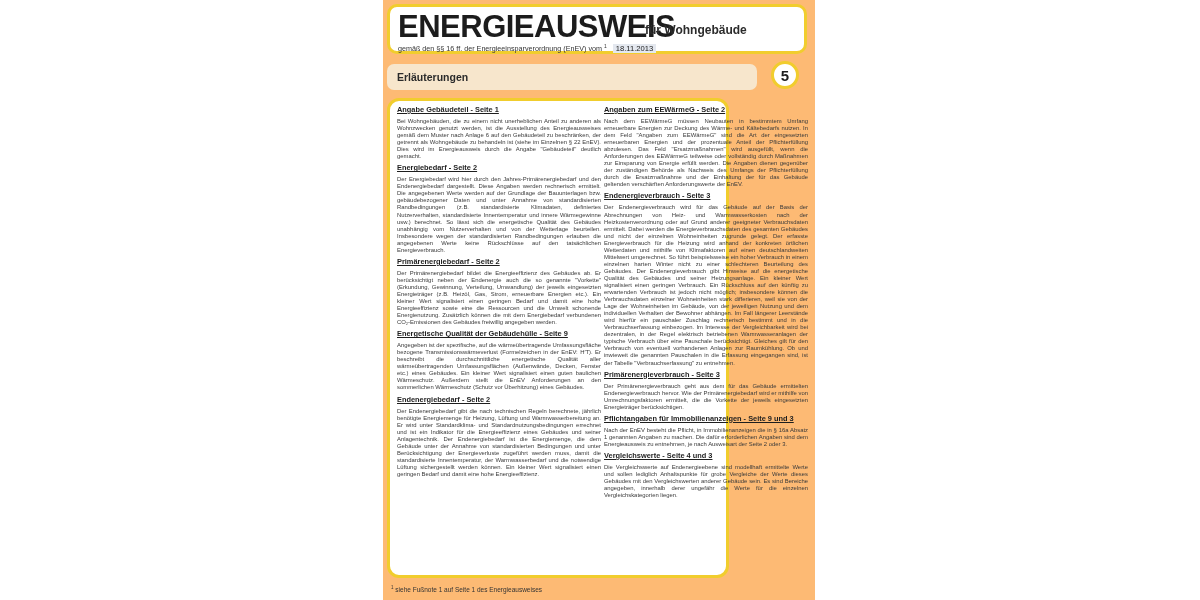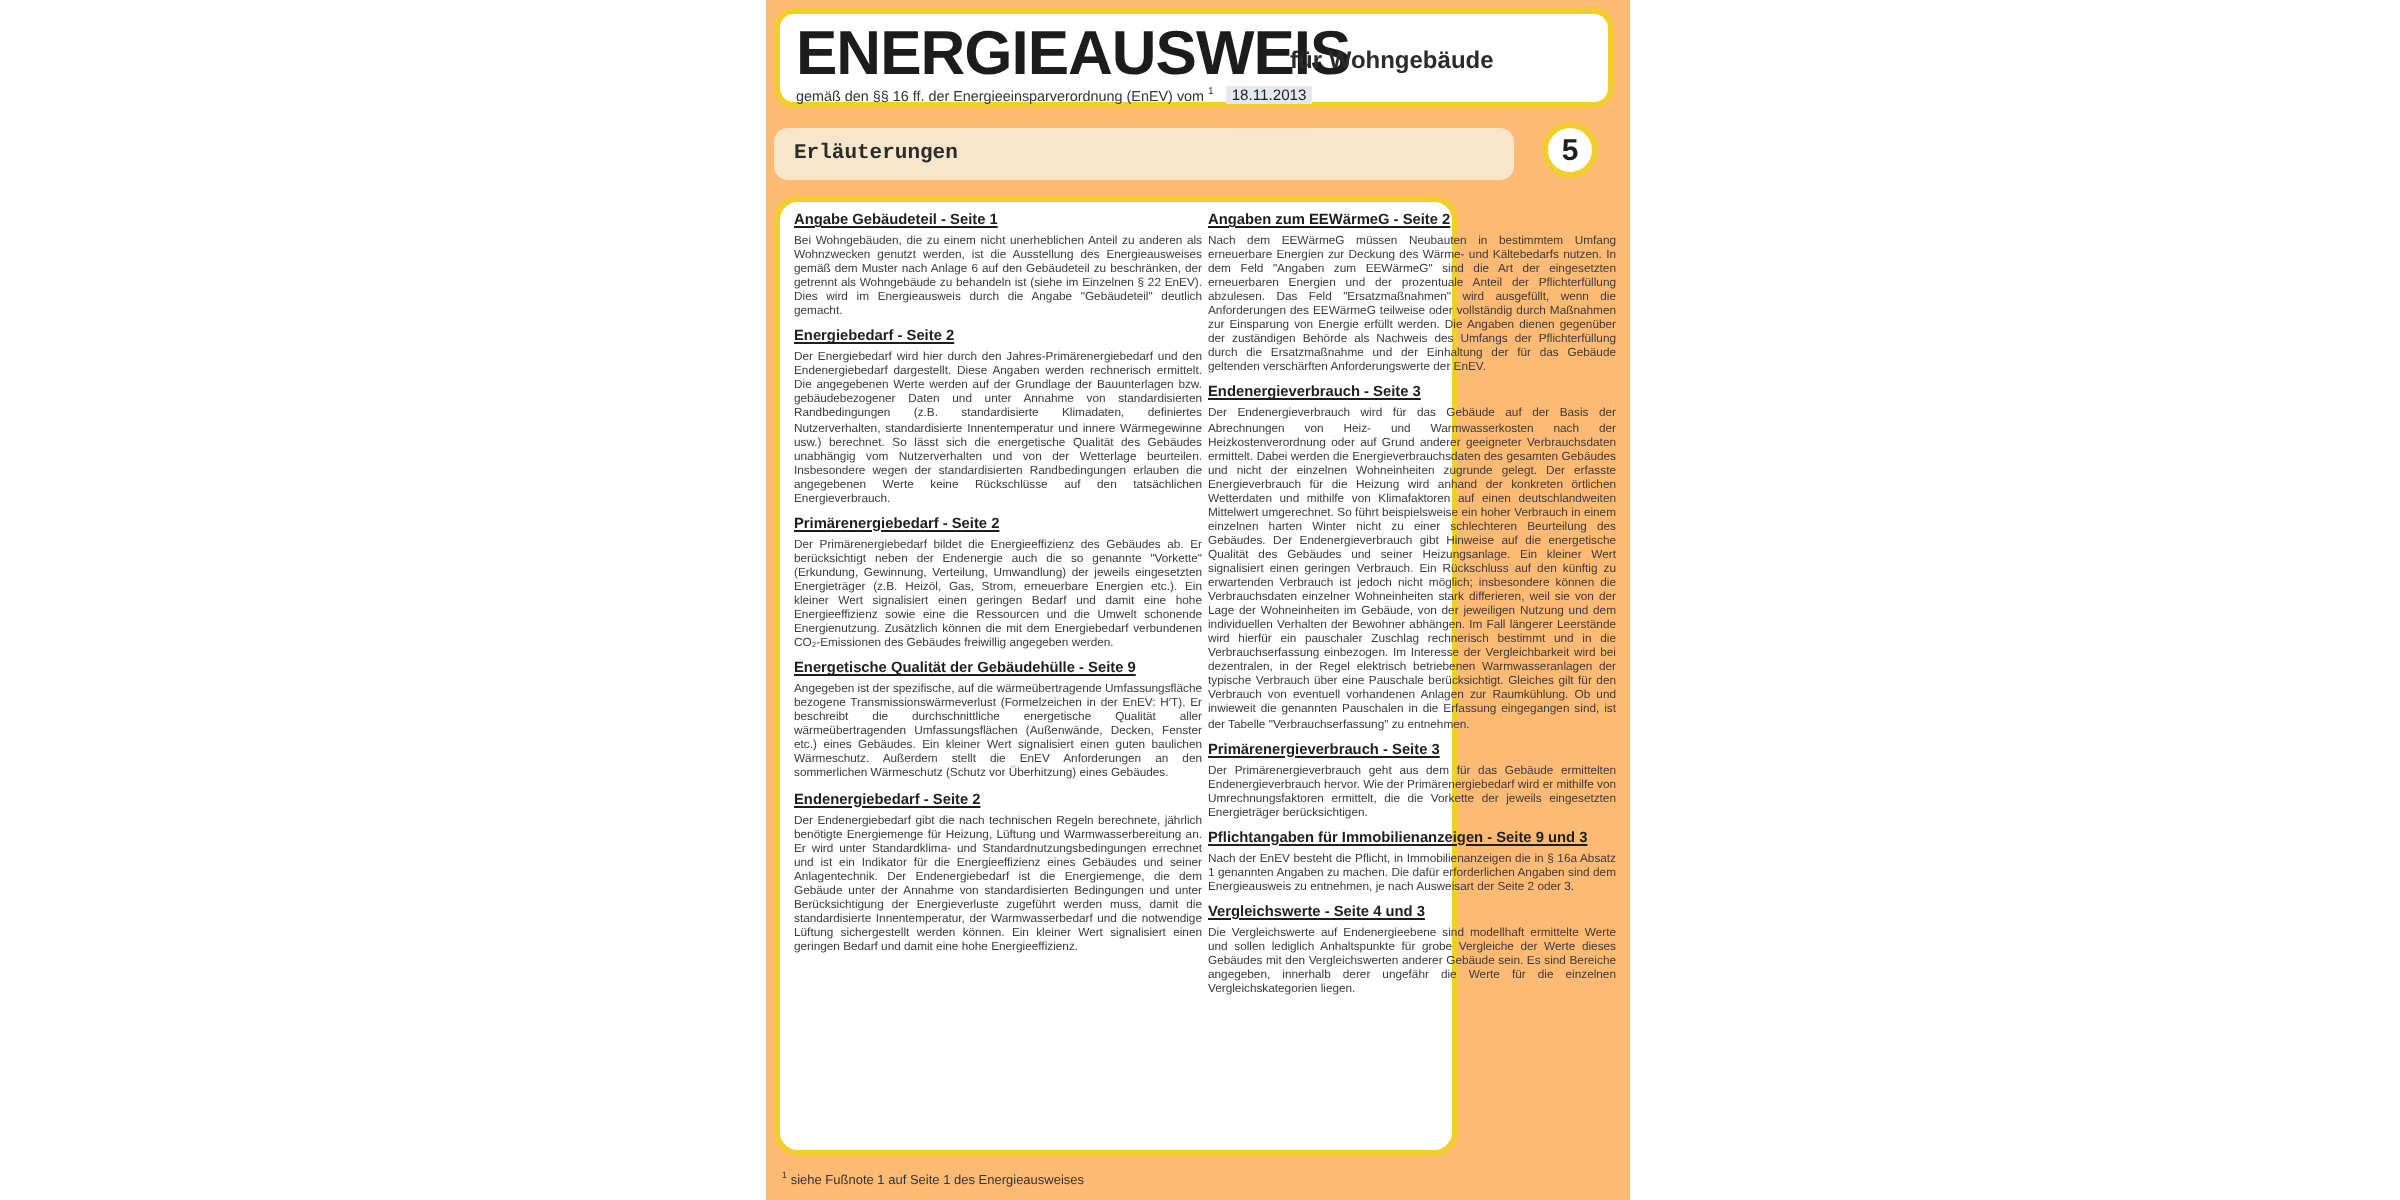--- a/index.html
+++ b/index.html
@@ -29,21 +29,21 @@
     position: absolute; left: 8px; top: 36px; font-size: 7.2px; color: #333;
     white-space: nowrap;
   }
   .subline .date {
     display: inline-block; background: #e4e8ef; padding: 0 3px; margin-left: 4px;
     font-size: 7.6px; color: #222;
   }
   .subline sup { font-size: 5px; }
   .section-bar {
     position: absolute; left: 4px; top: 64px; width: 370px; height: 26px;
-    background: #f7e6cc; border-radius: 7px; font-family: Liberation Mono, monospace;
+    background: #f7e6cc; border-radius: 7px;
   }
   .section-title {
     position: absolute; left: 10px; top: 7px; font-weight: bold; font-size: 10.5px; color: #2b2b2b;
   }
   .page-badge {
     position: absolute; left: 388px; top: 61px; width: 28px; height: 28px;
     border: 3px solid #f1cd2d; border-radius: 50%; background: #fff;
     box-sizing: border-box; display: flex; align-items: center; justify-content: center;
     font-weight: bold; font-size: 15px; color: #1e1e1e;
   }

